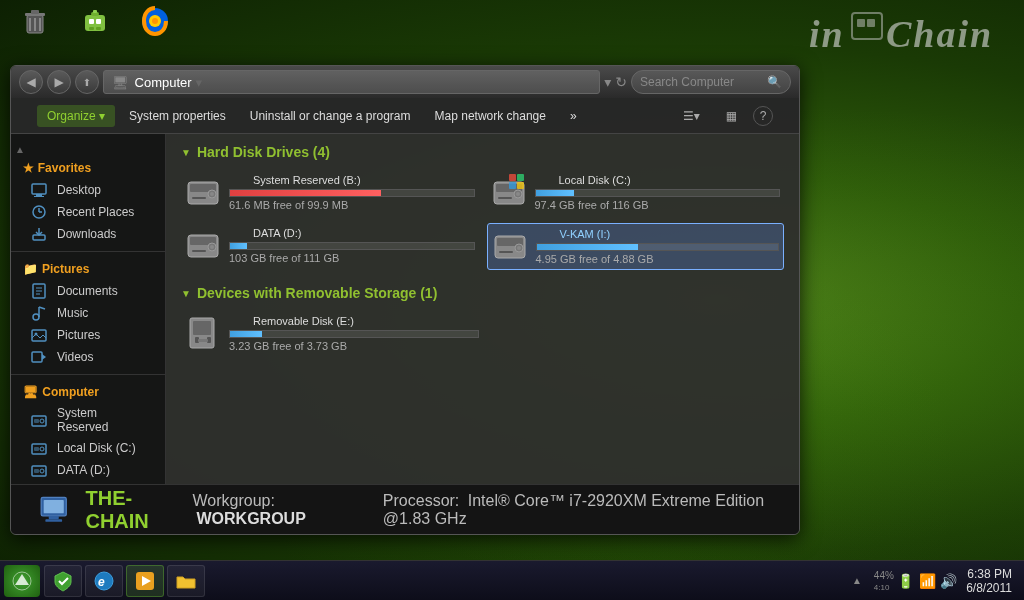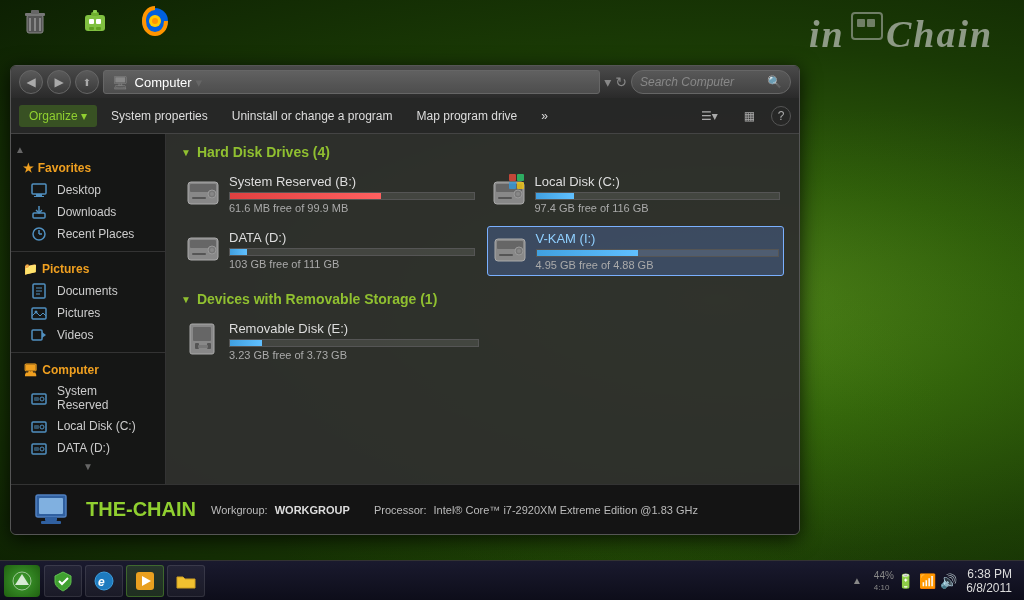--- a/index.html
+++ b/index.html
@@ -133,21 +133,21 @@
       font-size: 12px;
       gap: 4px;
     }
 
     
     .toolbar {
       height: 36px;
       background: rgba(40,40,40,0.9);
       display: flex;
       align-items: center;
-      padding: 0 8px;
+      padding: 0 26px;
       gap: 4px;
       border-bottom: 1px solid #444;
     }
 
     .toolbar-btn {
       padding: 4px 10px;
       color: #ddd;
       font-size: 12px;
       background: none;
       border: none;
@@ -268,22 +268,23 @@
       background: rgba(100,150,255,0.25);
       border: 1px solid #7ab0ff;
     }
 
     .drive-info {
       flex: 1;
     }
 
     .drive-name {
       color: #ddd;
-      font-size: 13px;
+      font-size: 11px;
       margin-bottom: 3px;
+      margin-left: 24px;
     }
 
     .drive-bar-container {
       width: 100%;
       height: 8px;
       background: rgba(255,255,255,0.1);
       border: 1px solid #555;
       margin-bottom: 2px;
     }
 
@@ -301,33 +302,33 @@
       font-size: 11px;
     }
 
     
     .status-bar {
       height: 50px;
       background: rgba(20,20,20,0.95);
       border-top: 1px solid #333;
       display: flex;
       align-items: center;
-      padding: 0 20px;
+      padding: 0 26px;
       gap: 15px;
     }
 
     .status-name {
       color: #90d030;
       font-size: 20px;
       font-weight: bold;
     }
 
     .status-info {
       color: #bbb;
-      font-size: 11px;
+      font-size: 16px;
       display: flex;
       gap: 24px;
     }
 
     
     .taskbar {
       position: absolute;
       bottom: 0;
       left: 0;
       width: 1024px;
@@ -486,31 +487,31 @@
           <span>Computer</span>
           <span style="color:#666;margin-left:4px;">▾</span>
         </div>
 
         <div style="display:flex;gap:4px;align-items:center;">
           <div style="color:#888;font-size:14px;cursor:pointer;">▾</div>
           <div style="color:#888;font-size:14px;cursor:pointer;">↻</div>
         </div>
 
         <div class="search-bar">
-          <span style="color:#888;font-size:12px;font-style:italic;">Search Computer</span>
+          <span style="color:#888;font-size:12px;">Search Computer</span>
           <span style="margin-left:auto;color:#666;">🔍</span>
         </div>
       </div>
     </div>
 
     <div class="toolbar">
       <button class="toolbar-btn active">Organize ▾</button>
       <button class="toolbar-btn">System properties</button>
       <button class="toolbar-btn">Uninstall or change a program</button>
-      <button class="toolbar-btn">Map program drive</button>
+      <button class="toolbar-btn">Map network change</button>
       <button class="toolbar-btn">»</button>
 
       <div class="toolbar-right">
         <button class="toolbar-btn" style="color:#aaa;">☰▾</button>
         <button class="toolbar-btn" style="color:#aaa;">▦</button>
         <button class="toolbar-btn" style="color:#aaa;border:1px solid #555;border-radius:50%;width:20px;height:20px;padding:0;display:flex;align-items:center;justify-content:center;">?</button>
       </div>
     </div>
 
     <div class="content-area">
@@ -527,49 +528,57 @@
         <div class="sidebar-item">
           <svg class="sidebar-icon" viewBox="0 0 16 16">
               <rect x="1" y="2" width="14" height="10" rx="1" fill="none" stroke="#5090c0" stroke-width="1.5"></rect>
               <rect x="5" y="12" width="6" height="2" fill="#5090c0"></rect>
               <rect x="3" y="14" width="10" height="1" fill="#5090c0"></rect>
             </svg>
           <span>Desktop</span>
         </div>
         <div class="sidebar-item">
           <svg class="sidebar-icon" viewBox="0 0 16 16">
+              <circle cx="8" cy="8" r="6" fill="none" stroke="#5090c0" stroke-width="1.5"></circle>
+              <line x1="8" y1="8" x2="8" y2="4" stroke="#5090c0" stroke-width="1.5"></line>
+              <line x1="8" y1="8" x2="11" y2="8" stroke="#5090c0" stroke-width="1.5"></line>
+            </svg>
+          <span>Recent Places</span>
+        </div>
+        <div class="sidebar-item">
+          <svg class="sidebar-icon" viewBox="0 0 16 16">
               <rect x="2" y="9" width="12" height="5" rx="1" fill="none" stroke="#5090c0" stroke-width="1.5"></rect>
               <line x1="8" y1="2" x2="8" y2="8" stroke="#5090c0" stroke-width="1.5"></line>
               <polyline points="5,6 8,9 11,6" fill="none" stroke="#5090c0" stroke-width="1.5"></polyline>
             </svg>
           <span>Downloads</span>
-        </div>
-        <div class="sidebar-item">
-          <svg class="sidebar-icon" viewBox="0 0 16 16">
-              <circle cx="8" cy="8" r="6" fill="none" stroke="#5090c0" stroke-width="1.5"></circle>
-              <line x1="8" y1="8" x2="8" y2="4" stroke="#5090c0" stroke-width="1.5"></line>
-              <line x1="8" y1="8" x2="11" y2="8" stroke="#5090c0" stroke-width="1.5"></line>
-            </svg>
-          <span>Recent Places</span>
         </div>
 
         <div class="sidebar-divider"></div>
 
         <div class="sidebar-section-title">
           <span>📁</span>
           <span>Pictures</span>
         </div>
         <div class="sidebar-item">
           <svg class="sidebar-icon" viewBox="0 0 16 16">
               <rect x="2" y="1" width="12" height="14" rx="1" fill="none" stroke="#5090c0" stroke-width="1.5"></rect>
               <line x1="5" y1="5" x2="11" y2="5" stroke="#5090c0" stroke-width="1"></line>
               <line x1="5" y1="8" x2="11" y2="8" stroke="#5090c0" stroke-width="1"></line>
               <line x1="5" y1="11" x2="9" y2="11" stroke="#5090c0" stroke-width="1"></line>
             </svg>
           <span>Documents</span>
+        </div>
+        <div class="sidebar-item">
+          <svg class="sidebar-icon" viewBox="0 0 16 16">
+              <circle cx="5" cy="12" r="3" fill="none" stroke="#5090c0" stroke-width="1.5"></circle>
+              <line x1="8" y1="12" x2="8" y2="2" stroke="#5090c0" stroke-width="1.5"></line>
+              <line x1="8" y1="2" x2="14" y2="4" stroke="#5090c0" stroke-width="1.5"></line>
+            </svg>
+          <span>Music</span>
         </div>
         <div class="sidebar-item">
           <svg class="sidebar-icon" viewBox="0 0 16 16">
               <rect x="1" y="3" width="14" height="11" rx="1" fill="none" stroke="#5090c0" stroke-width="1.5"></rect>
               <circle cx="5" cy="7" r="1.5" fill="#5090c0"></circle>
               <path d="M1 11 L5 7 L9 11 L12 8 L15 11" fill="none" stroke="#5090c0" stroke-width="1"></path>
             </svg>
           <span>Pictures</span>
         </div>
         <div class="sidebar-item">

